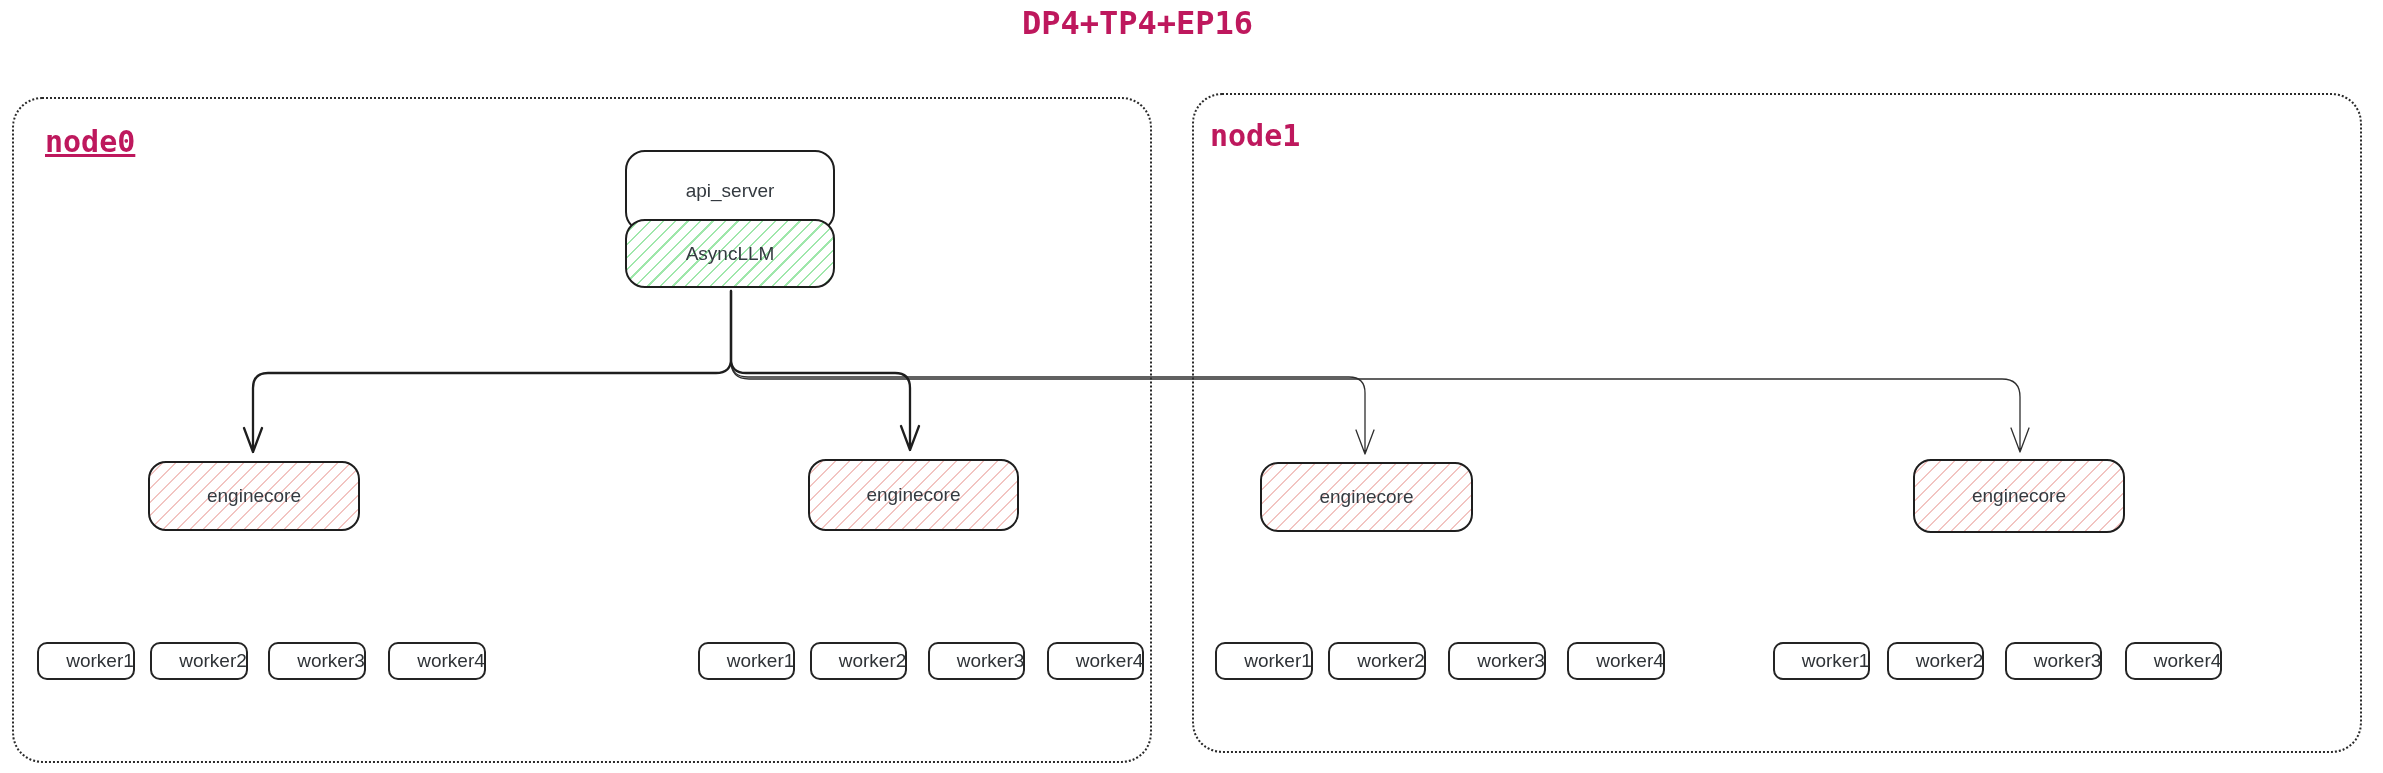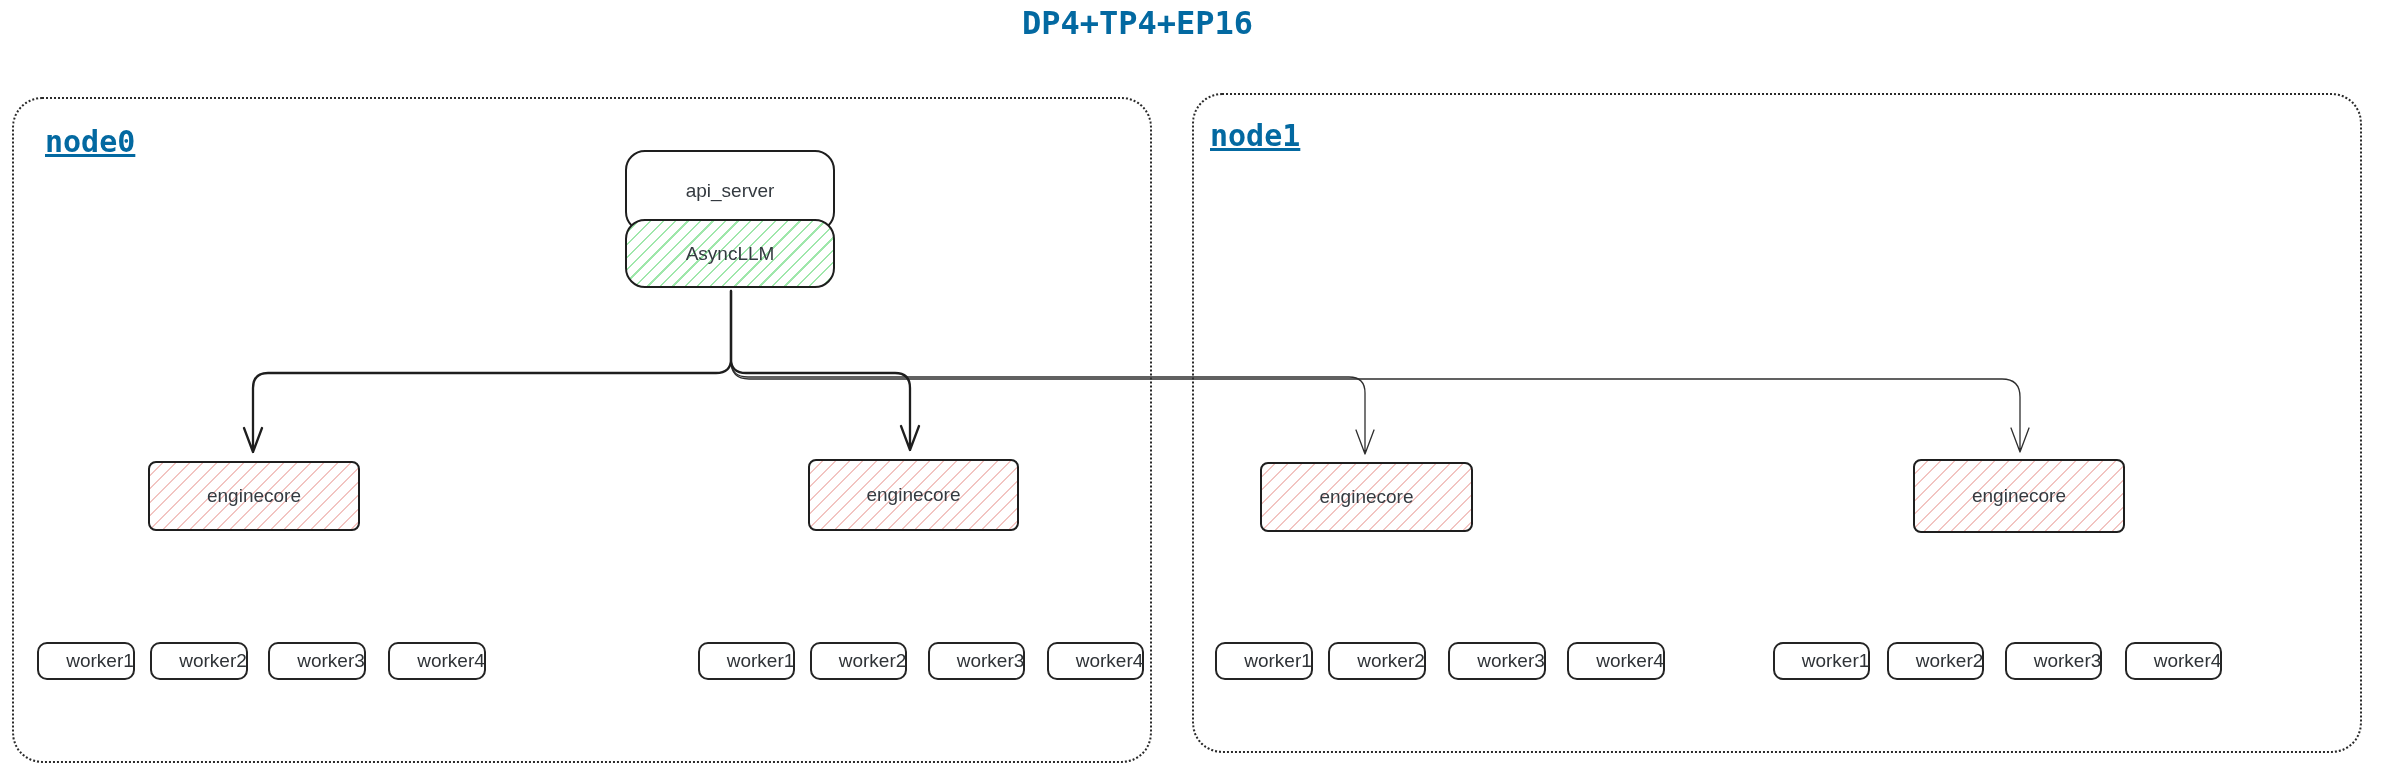--- a/index.html
+++ b/index.html
@@ -1,28 +1,28 @@
 <!DOCTYPE html>
 <html><head>
 <meta charset="utf-8">
 <style>
   html,body{margin:0;padding:0;background:#ffffff;}
   #canvas{
     position:relative;width:2383px;height:773px;background:#ffffff;overflow:hidden;
     font-family:"Liberation Sans", sans-serif;color:#2b2b2b;
   }
   .abs{position:absolute;box-sizing:border-box;}
-  .mono{font-family:"DejaVu Sans Mono", monospace;font-weight:700;color:#0369a1;}
+  .mono{font-family:"DejaVu Sans Mono", monospace;font-weight:700;color:#be185d;}
   .diagram-title{top:6px;left:900px;width:475px;text-align:center;font-size:32px;line-height:1.1;letter-spacing:0px;}
   .node-box{
     border:2.5px dotted #2a2a2a;border-radius:30px;background:transparent;
   }
   .node-label{font-size:30px;line-height:1;}
   .big-box{
-    border:2.2px solid #1e1e1e;border-radius:8px;background:#ffffff;
+    border:2.2px solid #1e1e1e;border-radius:18px;background:#ffffff;
     display:flex;align-items:center;justify-content:center;
     font-size:19px;color:#343a40;
   }
   .hatch-green{
     background-image:repeating-linear-gradient(135deg,
       rgba(0,0,0,0) 0px, rgba(0,0,0,0) 7.2px,
       #9fe7ab 7.2px, #9fe7ab 8.8px);
   }
   .hatch-red{
     background-image:repeating-linear-gradient(135deg,
@@ -41,21 +41,21 @@
 <body>
 
 <div id="canvas">
 
   <div class="abs mono diagram-title">DP4+TP4+EP16</div>
 
   <div class="abs node-box" style="left:12px;top:97px;width:1140px;height:666px;"></div>
   <div class="abs mono node-label" style="left:45px;top:127px;text-decoration:underline;">node0</div>
 
   <div class="abs node-box" style="left:1192px;top:93px;width:1170px;height:660px;"></div>
-  <div class="abs mono node-label" style="left:1210px;top:121px;text-decoration:underline;">node1</div>
+  <div class="abs mono node-label" style="left:1210px;top:121px;">node1</div>
 
   <div class="abs big-box" style="left:625px;top:150px;width:210px;height:82px;border-radius:20px;">
     <span>api_server</span>
   </div>
   <div class="abs big-box hatch-green" style="left:625px;top:219px;width:210px;height:69px;border-radius:20px;align-items:center;">
     <span>AsyncLLM</span>
   </div>
 
   <div class="abs big-box hatch-red" style="left:148px;top:461px;width:212px;height:70px;">
     <span>enginecore</span>

